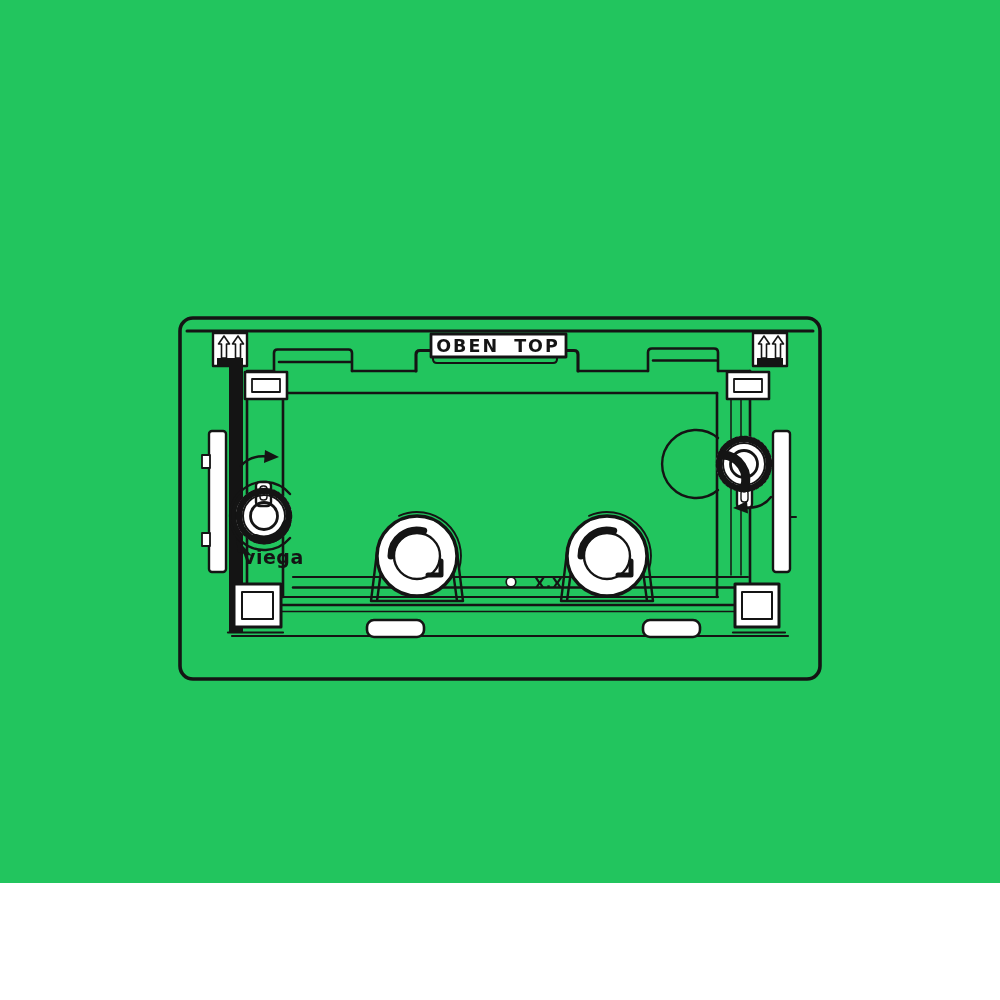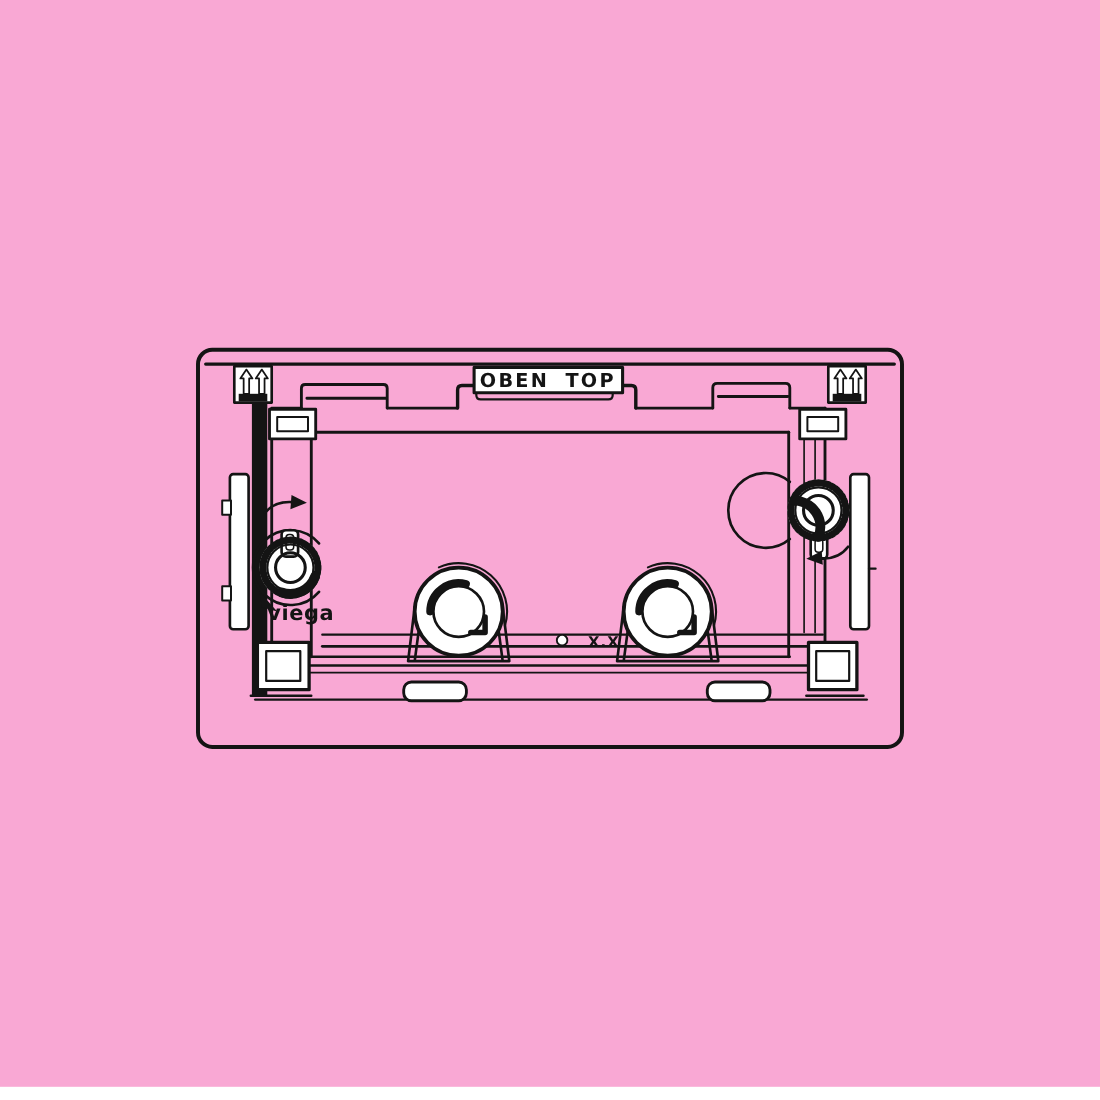--- a/index.html
+++ b/index.html
@@ -1,16 +1,16 @@
 <!DOCTYPE html>
 <html><head>
 <meta charset="utf-8">
 <style>
   html,body{margin:0;padding:0;background:#ffffff;width:1000px;height:1000px;overflow:hidden;}
-  .stage{position:relative;width:1000px;height:988px;background:#f9a8d4;}
+  .stage{position:relative;width:1000px;height:883px;background:#22c55e;}
   svg{position:absolute;left:0;top:0;}
   svg text{font-family:"DejaVu Sans","Liberation Sans",sans-serif;fill:#141414;}
   .lbl-oben{font-size:17.5px;font-weight:bold;letter-spacing:2px;word-spacing:7px;}
   .lbl-brand{font-size:19px;font-weight:bold;letter-spacing:.5px;}
   .lbl-mark{font-size:13.5px;font-weight:bold;letter-spacing:1px;}
   path,rect,circle,line,polyline{vector-effect:non-scaling-stroke;}
 </style>
 </head>
 <body>
 

